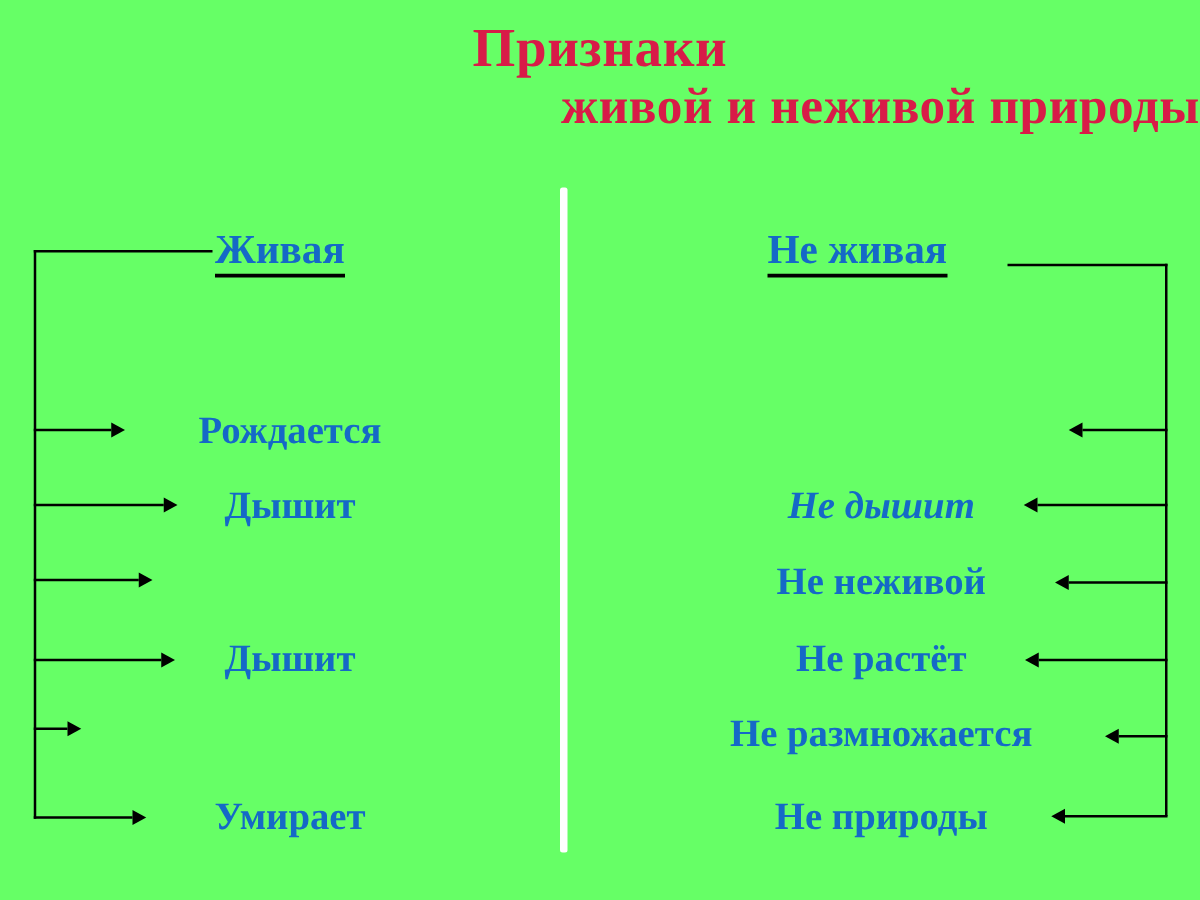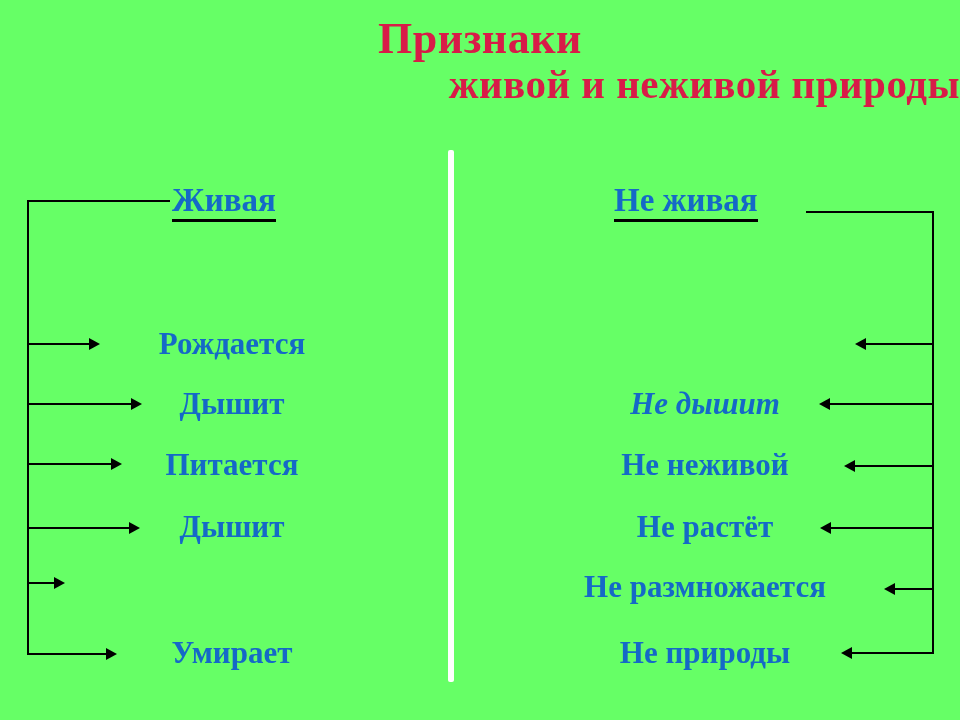--- a/index.html
+++ b/index.html
@@ -173,23 +173,20 @@
 
   <div class="hline" style="left:852px; top:652px; width:82px;"></div>
   <div class="arrow-head arrow-left" style="left:841px; top:647px;"></div>
 
   <div class="item left-col" style="top:328px;">
     <span>Рождается</span>
   </div>
   <div class="item left-col" style="top:388px;">
     <span>Дышит</span>
   </div>
-  <div class="item left-col" style="top:449px;">
-    <span>Питается</span>
-  </div>
   <div class="item left-col" style="top:511px;">
     <span>Дышит</span>
   </div>
   <div class="item left-col" style="top:637px;">
     <span>Умирает</span>
   </div>
 
   <div class="item right-col" style="top:388px;font-style:italic;">
     <span>Не дышит</span>
   </div>

